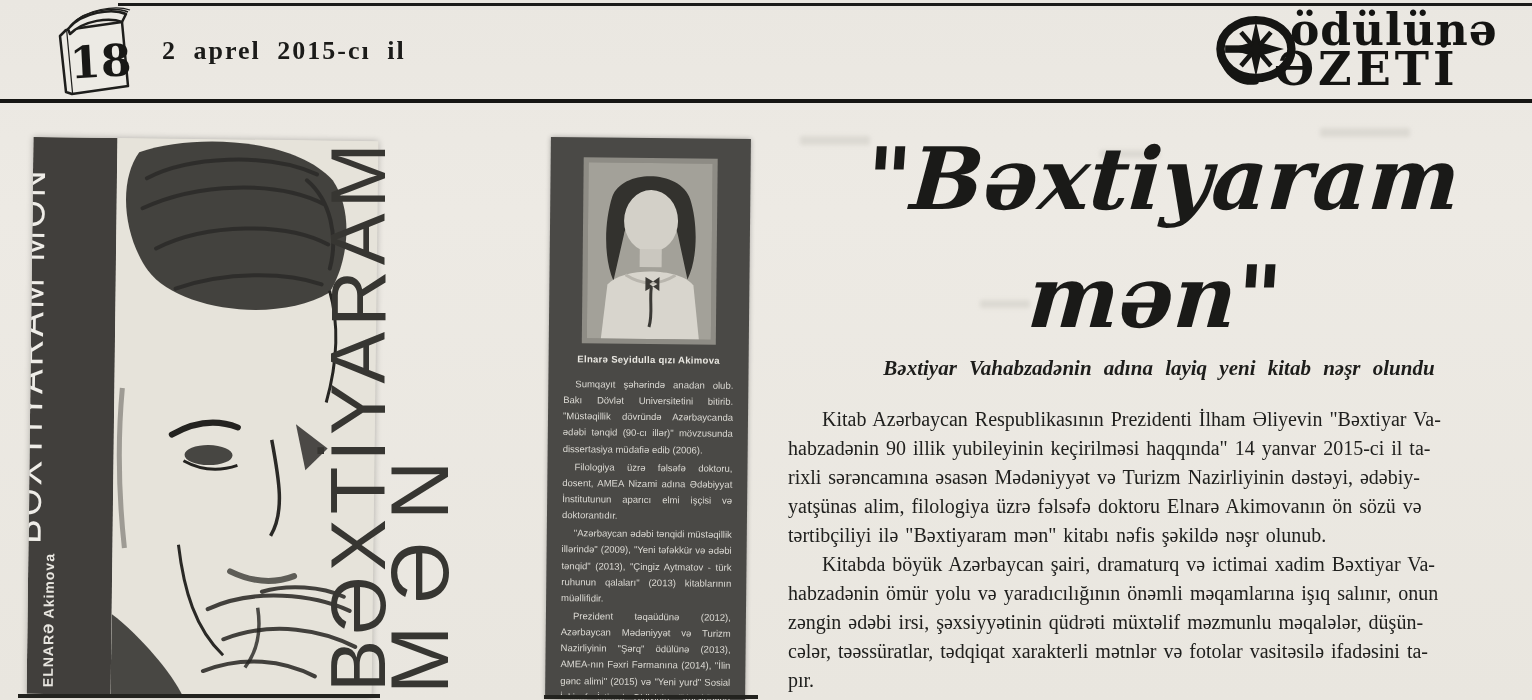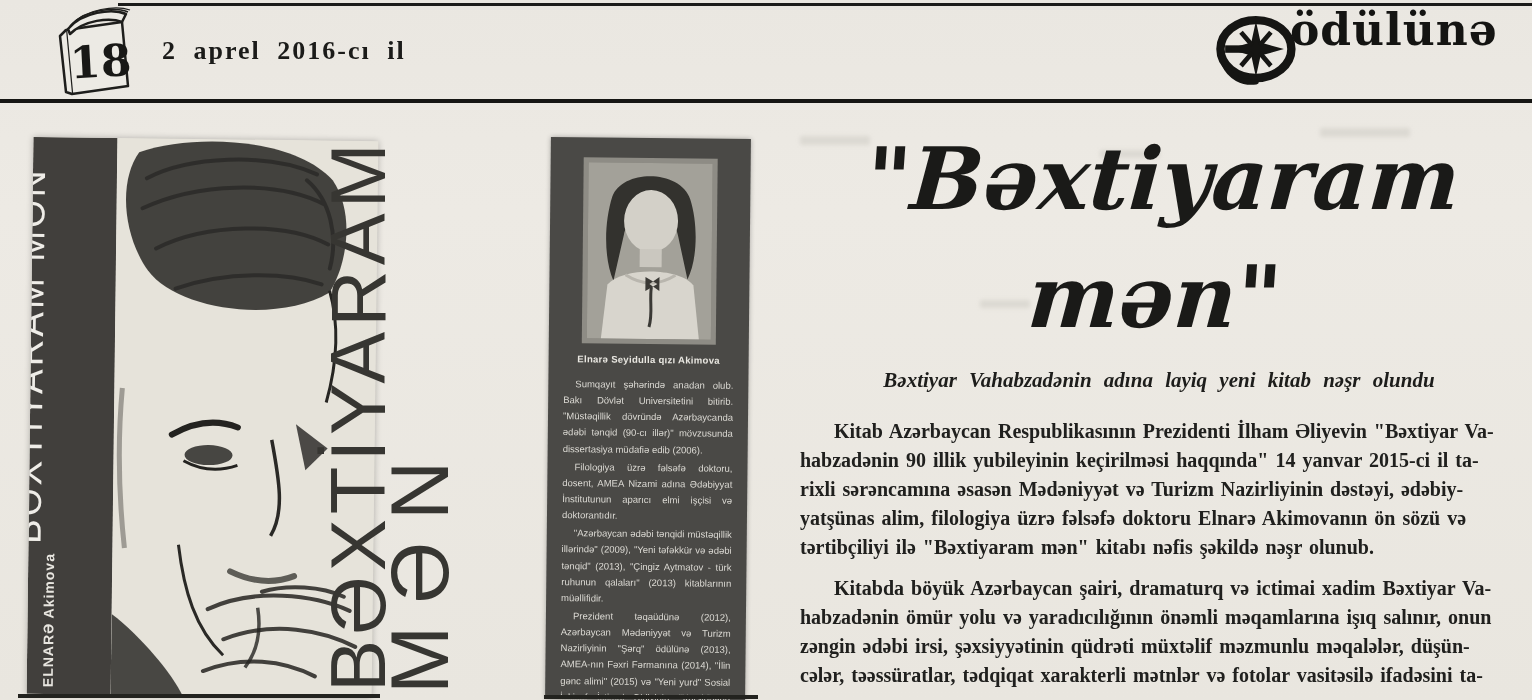--- a/index.html
+++ b/index.html
@@ -52,24 +52,24 @@
         font-size:9.5px;font-weight:bold;color:#e9e7e1;letter-spacing:.3px;}
   .bio-text{margin:12px 15px 0 15px;font-family:"Liberation Sans",sans-serif;
         font-size:9.5px;line-height:1.7;color:#dcdad4;text-align:justify;}
   .bio-text p{margin:0 0 2px 0;text-indent:12px;}
 
   
   .article{position:absolute;left:788px;top:120px;width:742px;}
   .headline{font-family:"DejaVu Serif",serif;font-style:italic;font-weight:bold;
         font-size:86px;line-height:118px;text-align:center;color:#1a1a18;
         transform:skewX(-4deg);}
-  .subtitle{margin-top:12px;text-align:center;font-style:italic;font-weight:bold;
+  .subtitle{text-align:center;font-style:italic;font-weight:bold;
         font-size:21px;word-spacing:7px;color:#1d1d1b;}
   .body-copy{margin-top:24px;font-size:20px;line-height:29px;word-spacing:2px;color:#20201e;}
-  .body-copy p{margin:12px;white-space:pre-line;text-indent:34px;font-weight:bold;}
+  .body-copy p{margin:0;white-space:pre-line;text-indent:34px;}
 
   
   .ghost{position:absolute;background:#bdbbb3;opacity:.35;filter:blur(2px);border-radius:2px;}
 
   .bottom-edge{position:absolute;height:4px;background:#23231f;}
 </style>
 </head>
 <body>
 
 <div id="page">
@@ -82,33 +82,34 @@
         <path d="M14,26 L70,18 L76,82 L20,90 Z"></path>
         <path d="M14,26 L8,32 L14,88 L20,90"></path>
         <path d="M16,25 C30,8 60,4 74,10 L70,18 C58,13 32,16 18,30 Z"></path>
         <path d="M18,22 C32,6 62,2 76,8" fill="none" stroke-width="1.6"></path>
         <path d="M20,20 C34,5 64,1 78,6" fill="none" stroke-width="1.2"></path>
       </g>
     </svg>
   </div>
   <div class="badge-number">18</div>
 
-  <div class="issue-date">2 aprel 2016-cı il</div>
+  <div class="issue-date">2 aprel 2015-cı il</div>
 
   <div class="masthead">
     <div class="masthead-icon">
       <svg viewBox="0 0 90 90" width="86" height="84">
         <ellipse cx="46" cy="44" rx="38" ry="31" fill="none" stroke="#151513" stroke-width="9"></ellipse>
         <path d="M13,44 h30" stroke="#151513" stroke-width="8"></path>
         <path d="M46,14 L51,37 L76,44 L51,51 L46,74 L41,51 L16,44 L41,37 Z" fill="#151513"></path>
         <path d="M62,26 L50,40 M62,62 L50,48 M30,26 L42,40 M30,62 L42,48" stroke="#151513" stroke-width="5"></path>
         <path d="M12,60 C18,74 32,81 46,79" fill="none" stroke="#151513" stroke-width="6" stroke-linecap="round"></path>
       </svg>
     </div>
     <div class="masthead-l1">ödülünə</div>
+    <div class="masthead-l2">ƏZETİ</div>
   </div>
 
   <div class="header-rule"></div>
 
   <div class="book-cover">
     <div class="spine">
       <div class="vrot spine-title">BƏXTİYARAM MƏN</div>
       <div class="vrot spine-author">ELNARƏ Akimova</div>
     </div>
     <div class="portrait">

